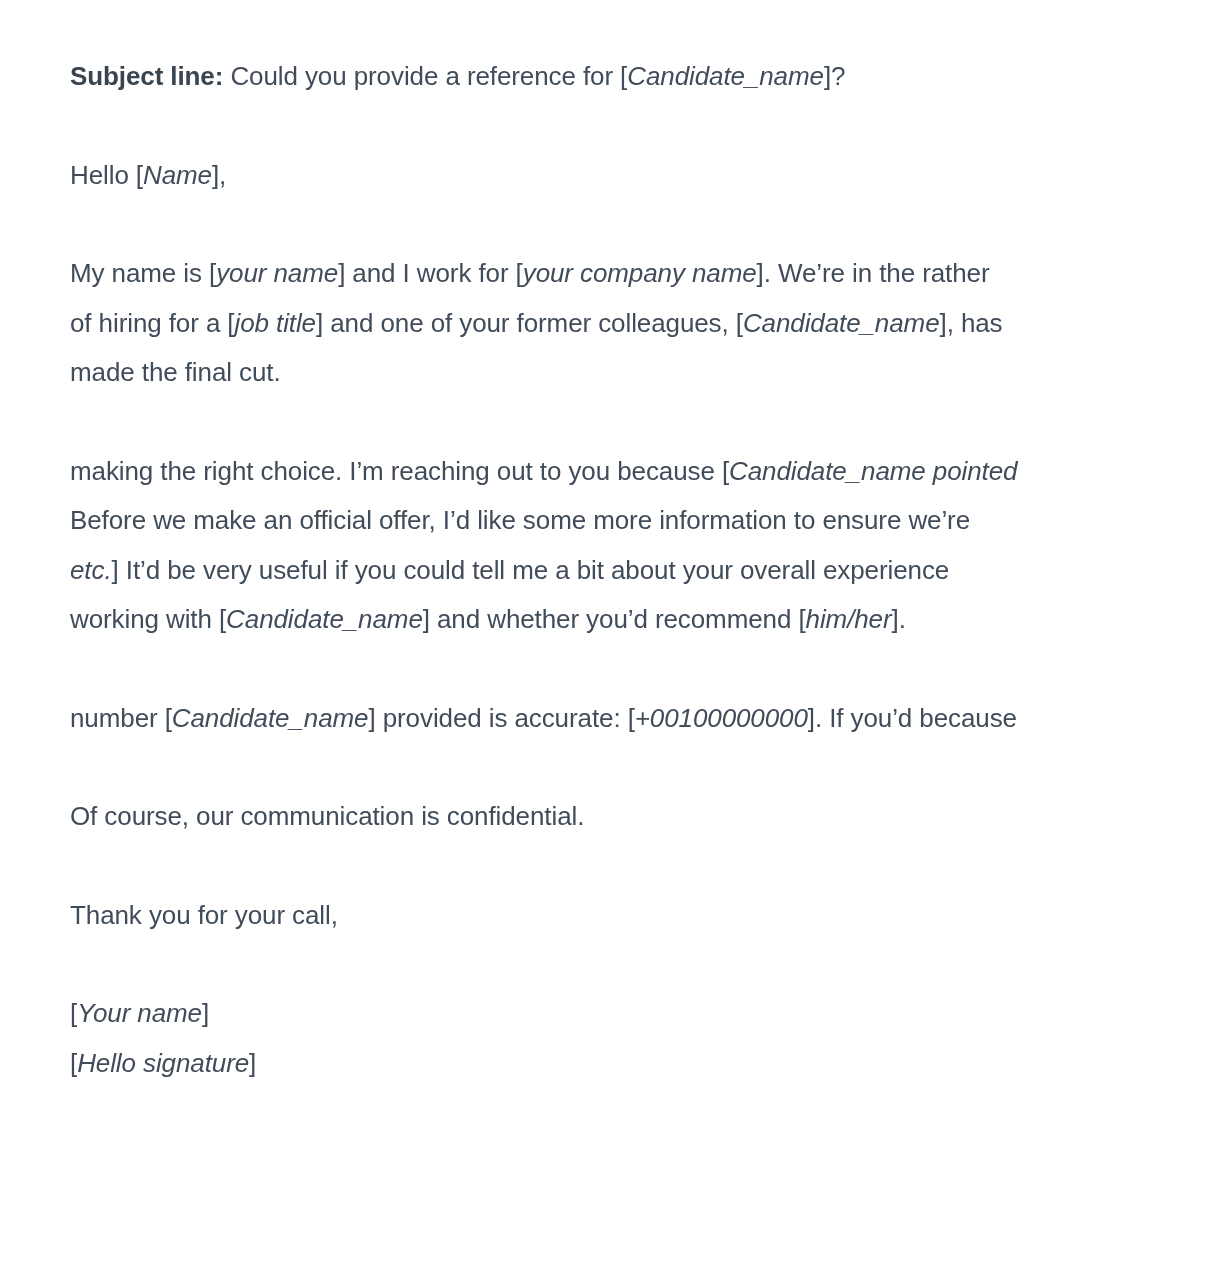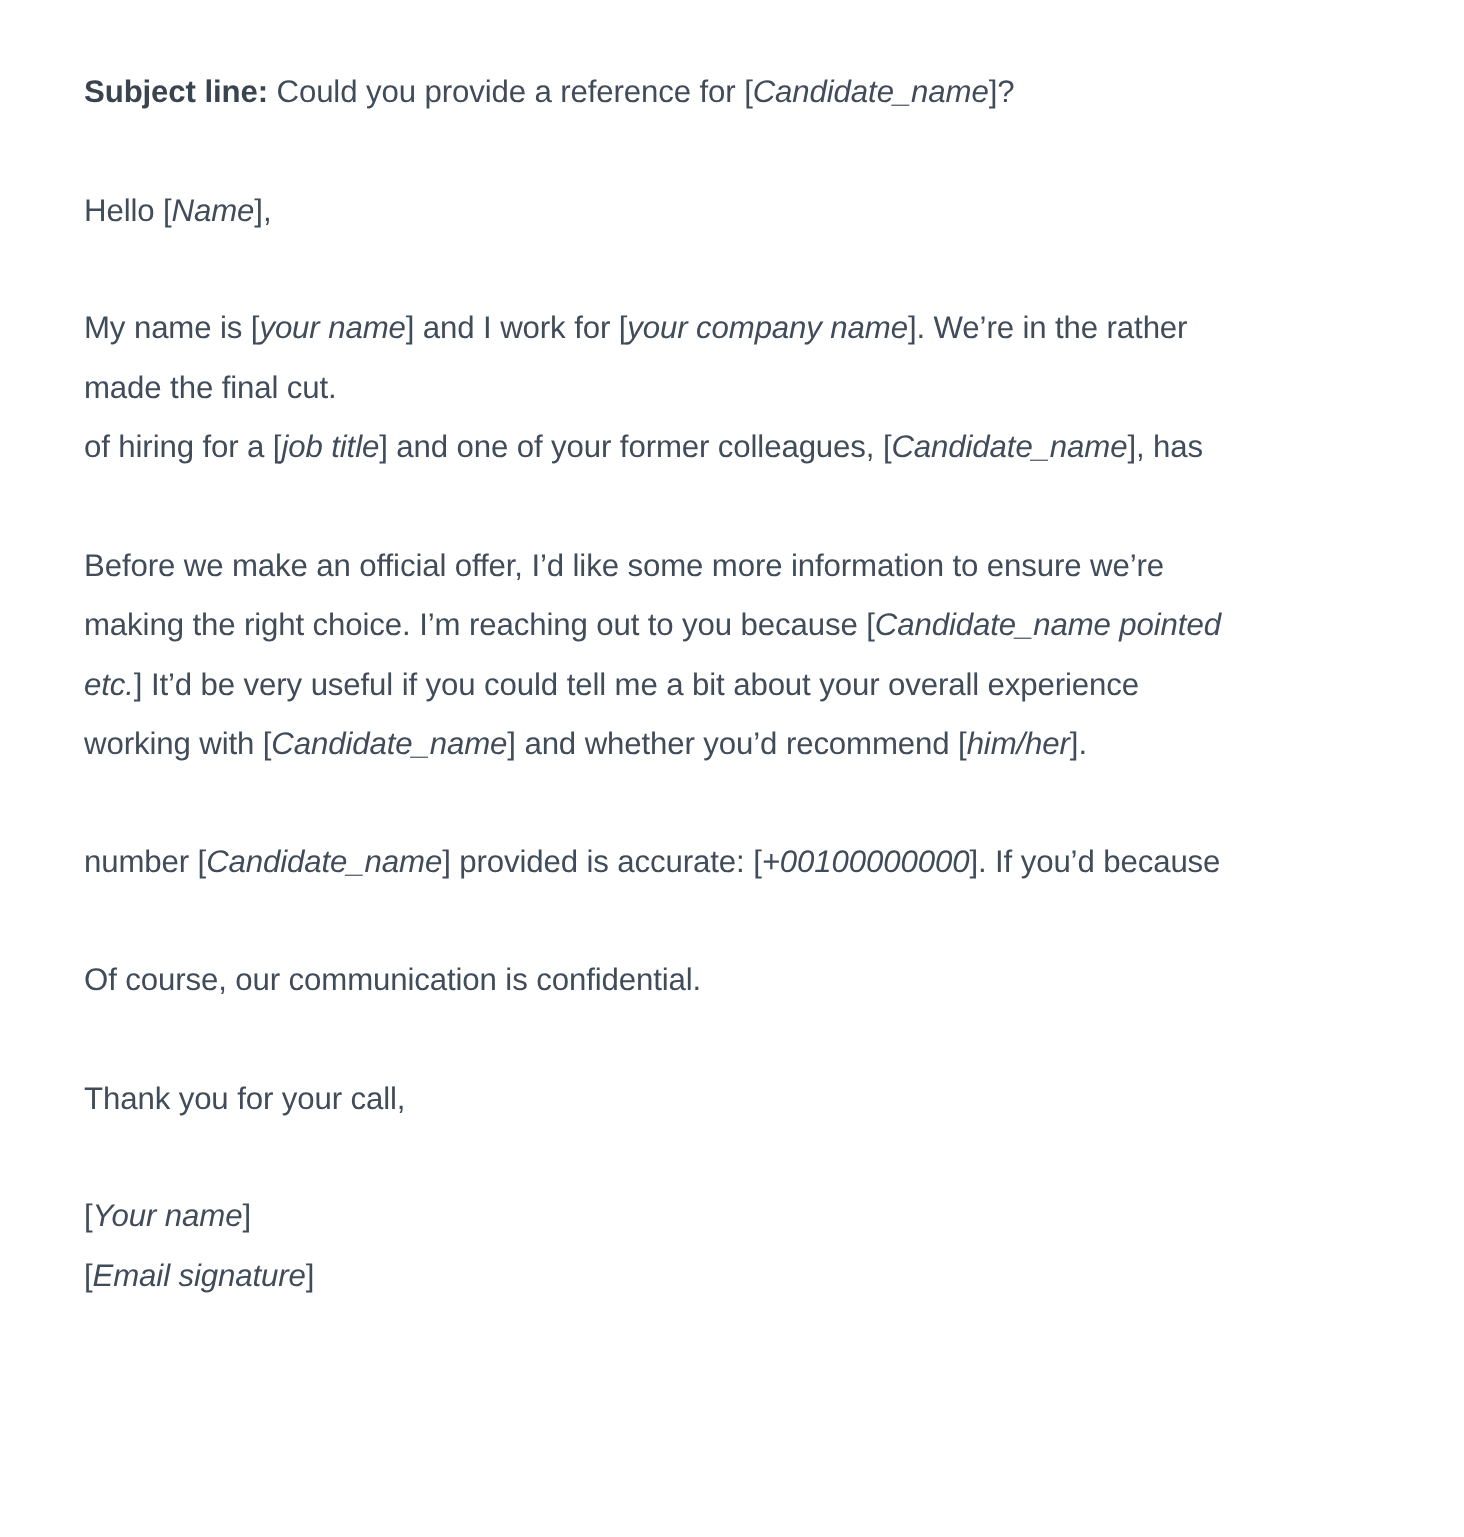--- a/index.html
+++ b/index.html
@@ -40,35 +40,35 @@
 
 <div class="doc" style="color: rgb(65, 76, 90);">
     <div class="paragraph">
       <div class="line"><span class="seg bold">Subject line:</span><span class="seg regular"> Could you provide a reference for [</span><span class="seg italic">Candidate_name</span><span class="seg regular">]?</span></div>
     </div>
     <div class="paragraph">
       <div class="line"><span class="seg regular">Hello [</span><span class="seg italic">Name</span><span class="seg regular">],</span></div>
     </div>
     <div class="paragraph">
       <div class="line"><span class="seg regular">My name is [</span><span class="seg italic">your name</span><span class="seg regular">] and I work for [</span><span class="seg italic">your company name</span><span class="seg regular">]. We’re in the rather</span></div>
+      <div class="line"><span class="seg regular">of hiring for a [</span><span class="seg italic">job title</span><span class="seg regular">] and one of your former colleagues, [</span><span class="seg italic">Candidate_name</span><span class="seg regular">], has</span></div>
       <div class="line"><span class="seg regular">made the final cut.</span></div>
-      <div class="line"><span class="seg regular">of hiring for a [</span><span class="seg italic">job title</span><span class="seg regular">] and one of your former colleagues, [</span><span class="seg italic">Candidate_name</span><span class="seg regular">], has</span></div>
     </div>
     <div class="paragraph">
+      <div class="line"><span class="seg regular">making the right choice. I’m reaching out to you because [</span><span class="seg italic">Candidate_name pointed</span></div>
       <div class="line"><span class="seg regular">Before we make an official offer, I’d like some more information to ensure we’re</span></div>
-      <div class="line"><span class="seg regular">making the right choice. I’m reaching out to you because [</span><span class="seg italic">Candidate_name pointed</span></div>
       <div class="line"><span class="seg italic">etc.</span><span class="seg regular">] It’d be very useful if you could tell me a bit about your overall experience</span></div>
       <div class="line"><span class="seg regular">working with [</span><span class="seg italic">Candidate_name</span><span class="seg regular">] and whether you’d recommend [</span><span class="seg italic">him/her</span><span class="seg regular">].</span></div>
     </div>
     <div class="paragraph">
       <div class="line"><span class="seg regular">number [</span><span class="seg italic">Candidate_name</span><span class="seg regular">] provided is accurate: [</span><span class="seg italic">+00100000000</span><span class="seg regular">]. If you’d because</span></div>
     </div>
     <div class="paragraph">
       <div class="line"><span class="seg regular">Of course, our communication is confidential.</span></div>
     </div>
     <div class="paragraph">
       <div class="line"><span class="seg regular">Thank you for your call,</span></div>
     </div>
     <div class="paragraph">
       <div class="line"><span class="seg regular">[</span><span class="seg italic">Your name</span><span class="seg regular">]</span></div>
-      <div class="line"><span class="seg regular">[</span><span class="seg italic">Email signature</span><span class="seg regular">]</span></div>
+      <div class="line"><span class="seg regular">[</span><span class="seg italic">Hello signature</span><span class="seg regular">]</span></div>
     </div>
   </div>
 
 </body></html>

